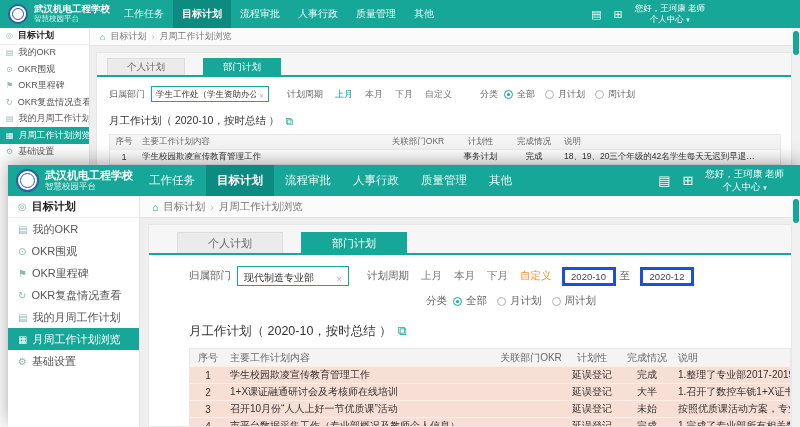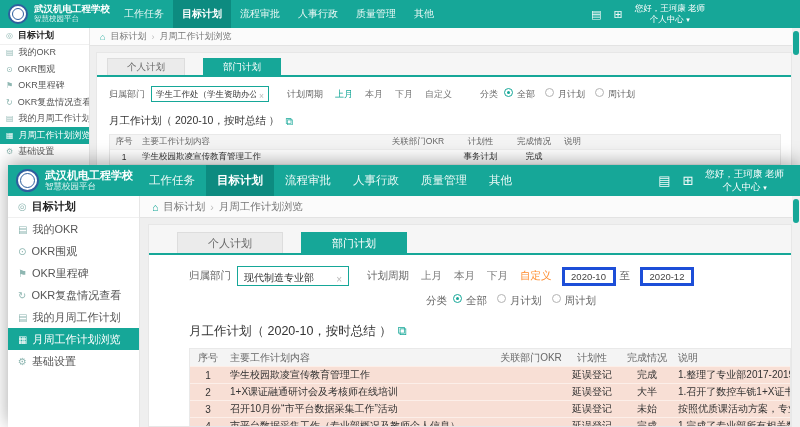--- a/index.html
+++ b/index.html
@@ -87,21 +87,21 @@
   .clear-x{color:#b9b9b9;margin-left:3px}
   .popt{margin:0 6px;cursor:pointer;color:#777}
   .popt.on-teal{color:#16a798}
   .popt.on-orange{color:#ff8c2e}
   .dbox{display:flex;align-items:center;justify-content:center;border:3px solid #1d4ed8;background:#fff;color:#444;margin:0 4px}
   .front .dbox{width:54px;height:19px;font-size:9.5px}
   .cat{display:flex;align-items:center;margin-left:22px}
   .radio{display:inline-block;width:9px;height:9px;border:1px solid #b3b3b3;border-radius:50%;background:#fff;margin-right:4px;position:relative;flex:0 0 auto}
   .radio.sel{border-color:#16a798}
   .radio.sel::after{content:"";position:absolute;left:2px;top:2px;width:3px;height:3px;border-radius:50%;background:#16a798}
-  .catopt{display:flex;align-items:flex-start;margin-right:10px;cursor:pointer}
+  .catopt{display:flex;align-items:center;margin-right:10px;cursor:pointer}
 
   .sect{display:flex;align-items:center;gap:6px;color:#333}
   .back .sect{padding:12px 0 6px 12px;font-size:10.5px}
   .front .sect{padding:15px 0 8px 40px;font-size:12.5px}
   .sect-icon{color:#16a798}
 
   .tbl{border:1px solid #e9e9e9}
   .back .tbl{margin:0 10px 0 12px}
   .front .tbl{margin:0 0 0 40px}
   .thead{display:flex;background:#f4f4f4;color:#666}
@@ -236,20 +236,21 @@
             <div class="c ctr c-type">计划性</div>
             <div class="c ctr c-status">完成情况</div>
             <div class="c ctr c-note">说明</div>
           </div>
           <div class="trow">
             <div class="c ctr c-seq">1</div>
             <div class="c c-content">学生校园欺凌宣传教育管理工作</div>
             <div class="c ctr c-okr"></div>
             <div class="c ctr c-type">事务计划</div>
             <div class="c ctr c-status">完成</div>
+            <div class="c c-note">18、19、20三个年级的42名学生每天无迟到早退…</div>
           </div>
           <div class="trow">
             <div class="c ctr c-seq">2</div>
             <div class="c c-content">校园安全大检查</div>
             <div class="c ctr c-okr"></div>
             <div class="c ctr c-type">事务计划</div>
             <div class="c ctr c-status">完成</div>
             <div class="c c-note">鉴于本月学生安全隐患有需要整改…</div>
           </div>
         </div>
@@ -388,21 +389,21 @@
           <div class="trow">
             <div class="c ctr c-seq">2</div>
             <div class="c c-content">1+X课证融通研讨会及考核师在线培训</div>
             <div class="c ctr c-okr"></div>
             <div class="c ctr c-type">延误登记</div>
             <div class="c ctr c-status">大半</div>
             <div class="c c-note">1.召开了数控车铣1+X证书课证融通研讨会2…</div>
           </div>
           <div class="trow">
             <div class="c ctr c-seq">3</div>
-            <div class="c c-content">召开10月份“市平台数据采集工作”活动</div>
+            <div class="c c-content">召开10月份“人人上好一节优质课”活动</div>
             <div class="c ctr c-okr"></div>
             <div class="c ctr c-type">延误登记</div>
             <div class="c ctr c-status">未始</div>
             <div class="c c-note">按照优质课活动方案，专业部教师相互听课评…</div>
           </div>
           <div class="trow">
             <div class="c ctr c-seq">4</div>
             <div class="c c-content">市平台数据采集工作（专业部概况及教师个人信息）</div>
             <div class="c ctr c-okr"></div>
             <div class="c ctr c-type">延误登记</div>

